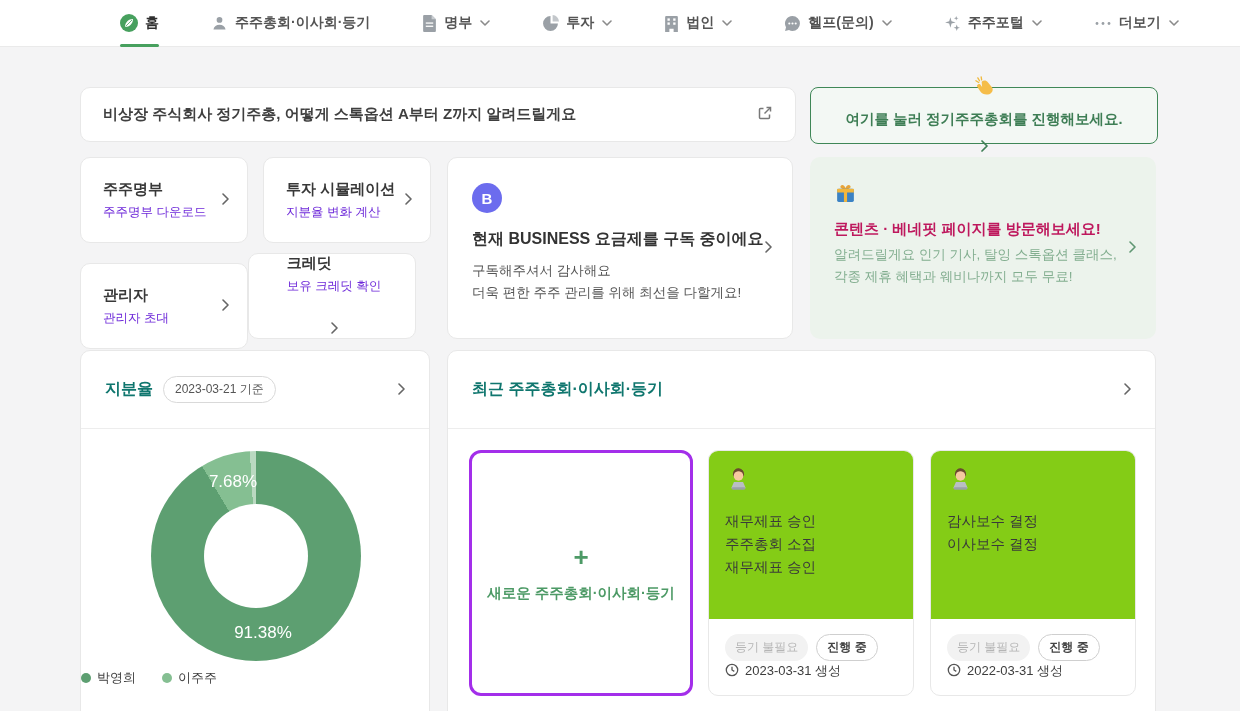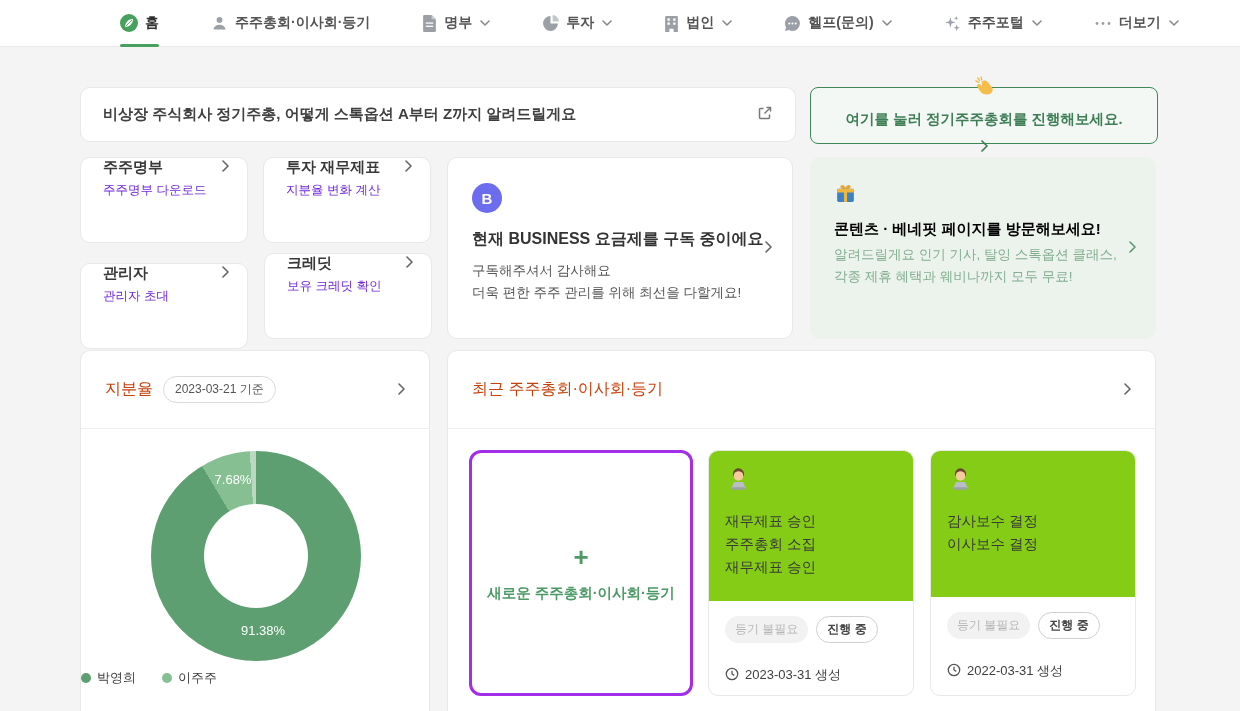--- a/index.html
+++ b/index.html
@@ -18,71 +18,71 @@
   
   .card{position:absolute;background:#fff;border:1px solid #e8e8e8;border-radius:10px;box-sizing:border-box;}
 
   
   .notice{left:80px;top:87px;width:716px;height:55px;display:flex;align-items:center;justify-content:space-between;padding:0 22px;cursor:pointer;}
   .notice-text{font-size:15px;font-weight:700;color:#3f3f3f;}
   .cta{left:810px;top:87px;width:346px;height:55px;background:#f3f8f4;border:1px solid #3f8757;border-radius:8px;display:flex;align-items:center;justify-content:center;gap:9px;cursor:pointer;}
   .cta-text{font-size:14.5px;font-weight:700;color:#3e7e55;}
 
   
-  .qcard{width:168px;height:86px;display:flex;align-items:flex-start;justify-content:space-between;padding:0 18px 0 22px;cursor:pointer;}
-  .q1{left:80px;top:157px;} .q2{left:263px;top:157px;} .q3{left:80px;top:263px;} .q4{left:264px;top:253px;}
+  .qcard{width:168px;height:86px;display:flex;align-items:center;justify-content:space-between;padding:0 18px 0 22px;cursor:pointer;}
+  .q1{left:80px;top:157px;} .q2{left:263px;top:157px;} .q3{left:80px;top:263px;} .q4{left:248px;top:253px;flex-direction:column;}
   .qtitle{font-size:15px;font-weight:700;color:#383838;margin-bottom:5px;white-space:nowrap;}
   .qsub{font-size:12.5px;color:#6d28d9;white-space:nowrap;}
 
   
   .plan{left:447px;top:157px;width:346px;height:182px;padding:25px 24px;cursor:pointer;}
   .plan-badge{width:30px;height:30px;border-radius:50%;background:#6c6cee;color:#fff;font-weight:700;font-size:15px;display:flex;align-items:center;justify-content:center;}
   .plan-title{font-size:16px;font-weight:700;color:#333;margin-top:16px;}
   .plan-line{font-size:13.5px;color:#555;margin-top:9px;line-height:1.35;}
   .plan .chev-abs{position:absolute;right:20px;top:50%;transform:translateY(-50%);}
 
   
   .benefit{left:810px;top:157px;width:346px;height:182px;background:#ecf3ec;border:none;padding:24px;cursor:pointer;}
-  .benefit-title{font-size:15px;font-weight:700;color:#000000;margin-top:12px;}
+  .benefit-title{font-size:15px;font-weight:700;color:#be185d;margin-top:12px;}
   .benefit-line{font-size:13.5px;color:#83ae90;margin-top:7px;line-height:1.3;}
   .benefit .chev-abs{position:absolute;right:20px;top:50%;transform:translateY(-50%);}
 
   
   .own{left:80px;top:350px;width:350px;height:420px;}
   .recent{left:447px;top:350px;width:709px;height:420px;}
   .card-header{height:77px;display:flex;align-items:center;padding:0 24px;border-bottom:1px solid #ededed;cursor:pointer;}
-  .card-header .htitle{font-size:16px;font-weight:400;color:#c2410c;text-align:right;}
+  .card-header .htitle{font-size:16px;font-weight:700;color:#0f766e;text-align:right;}
   .card-header .spacer{flex:1;}
   .pill-date{margin-left:10px;border:1px solid #d9d9d9;border-radius:999px;padding:4px 11px;font-size:12px;color:#555;}
 
   
   .donut-wrap{position:absolute;left:70px;top:100px;width:210px;height:210px;}
   .donut{width:210px;height:210px;border-radius:50%;position:relative;}
   .donut::after{content:"";position:absolute;left:50%;top:50%;width:104px;height:104px;background:#fff;border-radius:50%;transform:translate(-50%,-50%);}
-  .dlabel{position:absolute;color:#fff;font-size:13px;text-align:center;}
+  .dlabel{position:absolute;color:#fff;font-size:17px;text-align:center;}
   .dlabel.minor{left:50px;top:21px;width:64px;}
   .dlabel.major{left:72px;top:172px;width:80px;}
   .legend{position:absolute;left:0;top:318px;width:100%;display:flex;justify-content:flex-start;gap:26px;}
   .legend-item{display:flex;align-items:center;gap:6px;font-size:13px;color:#3e3e3e;}
   .dot{width:10px;height:10px;border-radius:50%;}
 
   
   .new-card{position:absolute;left:21px;top:99px;width:224px;height:246px;border:3px solid #a32eea;border-radius:12px;box-sizing:border-box;display:flex;flex-direction:column;align-items:center;justify-content:center;cursor:pointer;background:#fff;}
   .plus{font-size:26px;font-weight:700;color:#4d9a66;line-height:1;}
   .new-label{font-size:14.5px;font-weight:700;color:#4d9a66;margin-top:14px;}
   .item-card{position:absolute;top:99px;width:206px;height:246px;border:1px solid #e8e8e8;border-radius:10px;box-sizing:border-box;overflow:hidden;cursor:pointer;background:#fff;display:flex;flex-direction:column;}
   .i1{left:260px;} .i2{left:482px;}
   .item-top{background:#84cc16;padding:16px;height:168px;box-sizing:border-box;border-bottom:6px solid #84cc16;}
   .item-line{font-size:14.5px;color:#3a3a3a;line-height:23px;}
   .item-lines{margin-top:12px;}
   .item-bottom{padding:15px 16px;}
   .badges{display:flex;gap:8px;}
   .badge-gray{background:#f2f2f2;color:#b5b5b5;font-size:12px;padding:5px 10px;border-radius:999px;}
   .badge-outline{background:#fff;border:1px solid #cfcfcf;color:#444;font-size:12px;font-weight:700;padding:4px 10px;border-radius:999px;}
-  .date-row{display:flex;align-items:center;gap:6px;margin-top:23px;font-size:13px;color:#3d3d3d;}
+  .date-row{display:flex;align-items:center;gap:6px;margin-top:1px;font-size:13px;color:#3d3d3d;}
 </style>
 </head>
 <body>
 
 <div class="page">
 
   <nav class="nav">
     <a class="nav-item active">
       <span class="nicon">
         <svg width="18" height="18" viewBox="0 0 18 18">
@@ -232,21 +232,21 @@
     <div class="qtext">
       <div class="qtitle">주주명부</div>
       <div class="qsub">주주명부 다운로드</div>
     </div>
     <span><svg width="7" height="12" viewBox="0 0 7 12">
           <path d="M1 1l5 5-5 5" fill="none" stroke="#666" stroke-width="1.6" stroke-linecap="round" stroke-linejoin="round"></path>
         </svg></span>
   </div>
   <div class="card qcard q2">
     <div class="qtext">
-      <div class="qtitle">투자 재무제표</div>
+      <div class="qtitle">투자 시뮬레이션</div>
       <div class="qsub">지분율 변화 계산</div>
     </div>
     <span><svg width="7" height="12" viewBox="0 0 7 12">
           <path d="M1 1l5 5-5 5" fill="none" stroke="#666" stroke-width="1.6" stroke-linecap="round" stroke-linejoin="round"></path>
         </svg></span>
   </div>
   <div class="card qcard q3">
     <div class="qtext">
       <div class="qtitle">관리자</div>
       <div class="qsub">관리자 초대</div>

